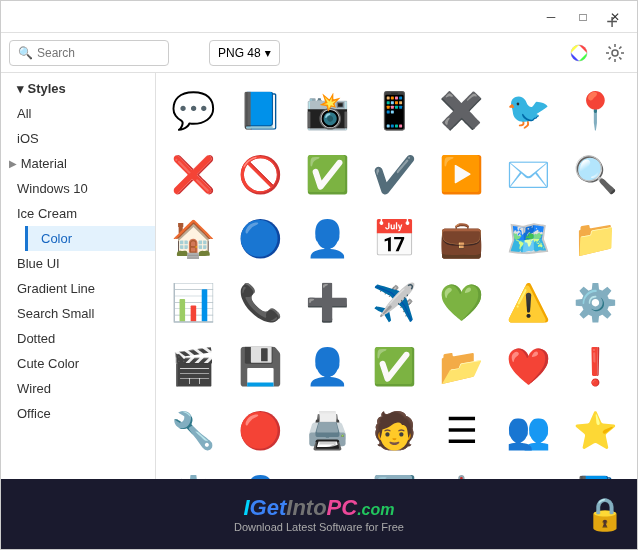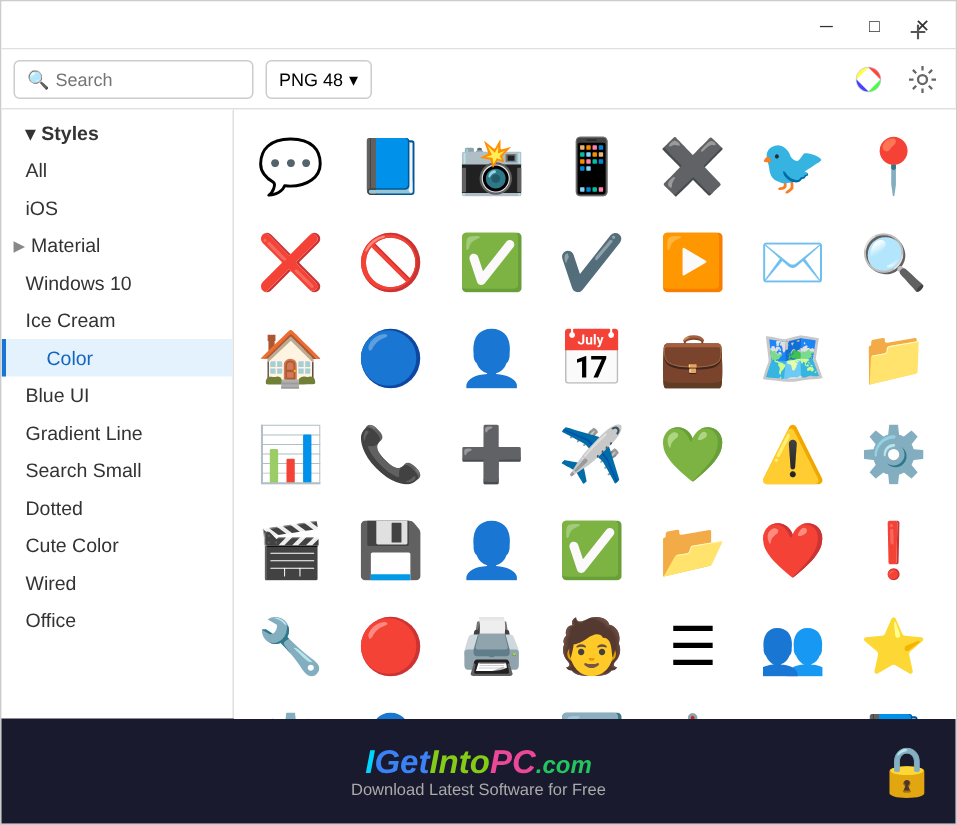--- a/index.html
+++ b/index.html
@@ -75,20 +75,21 @@
       display: flex;
       align-items: center;
       border: 1px solid #ccc;
       border-radius: 4px;
       padding: 3px 8px;
       height: 26px;
       font-size: 12px;
       cursor: pointer;
       gap: 4px;
       background: #fff;
+      margin-left: 32px;
     }
     
     .toolbar-right {
       margin-left: auto;
       display: flex;
       align-items: center;
       gap: 8px;
     }
     .toolbar-icon-btn {
       width: 28px;
@@ -128,21 +129,22 @@
       color: #333;
       display: flex;
       align-items: center;
       gap: 4px;
       user-select: none;
     }
     .sidebar-item.active {
       background: #e3f2fd;
       color: #1565c0;
       border-left: 3px solid #1976d2;
-      padding-left: 27px;
+      padding-left: 13px;
+      margin-left: 24px;
     }
     .sidebar-item.has-arrow { padding-left: 8px; }
     
     
     .icon-grid-container {
       flex: 1;
       overflow-y: auto;
       padding: 8px;
       background: #fff;
       position: relative;
@@ -357,19 +359,19 @@
           <div class="icon-cell" title="android">🤖</div>
           <div class="icon-cell" title="twitter2">🐦</div>
           <div class="icon-cell" title="word">📘</div>
         </div>
     </div>
   </div>
 
   <div class="bottom-banner">
     <div style="text-align:center;">
       <div class="banner-main">
-        <span style="color:#00d4ff;">I</span><span style="color:#3b82f6;">Get</span><span style="color:#84cc16;">Into</span><span style="color:#ec4899;">PC</span><span style="color:#22c55e; font-size:16px;">.com</span>
+        <span style="color:#00d4ff;">I</span><span style="color:#3b82f6;">Get</span><span style="color:#737373;">Into</span><span style="color:#ec4899;">PC</span><span style="color:#22c55e; font-size:16px;">.com</span>
       </div>
       <div class="banner-sub">Download Latest Software for Free</div>
     </div>
     <div class="banner-lock">🔒</div>
   </div>
 </div>
 
 </body></html>

